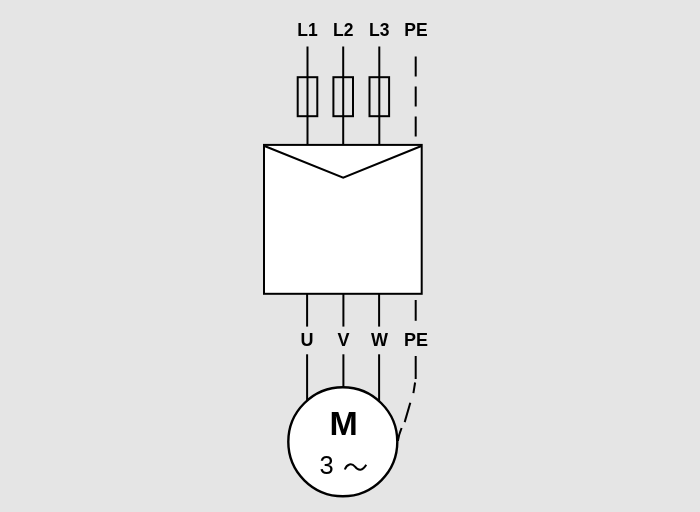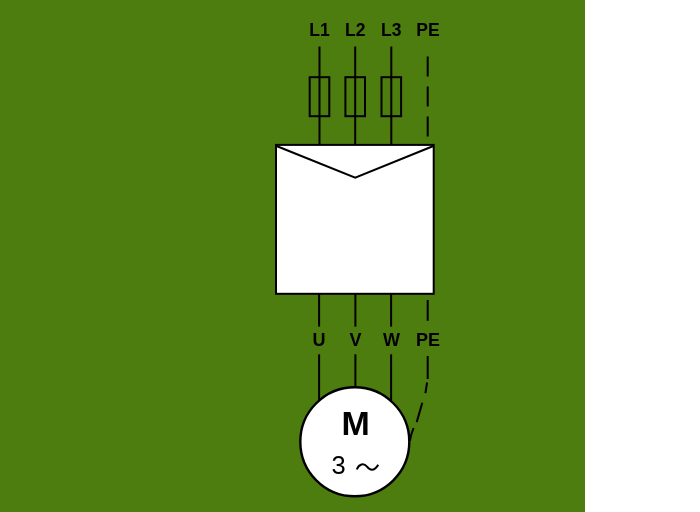--- a/index.html
+++ b/index.html
@@ -1,16 +1,16 @@
 <!DOCTYPE html>
 <html><head>
 <meta charset="utf-8">
 <style>
   html,body{margin:0;padding:0;background:#ffffff;}
-  .wrap{width:573px;height:512px;position:relative;overflow:hidden;background:#4d7c0f;padding-left:12px;}
+  .wrap{width:700px;height:512px;position:relative;overflow:hidden;background:#e5e5e5;}
   svg{display:block;}
   text{font-family:"Liberation Sans", sans-serif;fill:#000;}
 </style>
 </head>
 <body>
 <div class="wrap">
 <svg width="700" height="512" viewBox="0 0 700 512">
 
   <g font-weight="bold" font-size="17.5" text-anchor="middle">
     <text x="307.5" y="35.7">L1</text>

